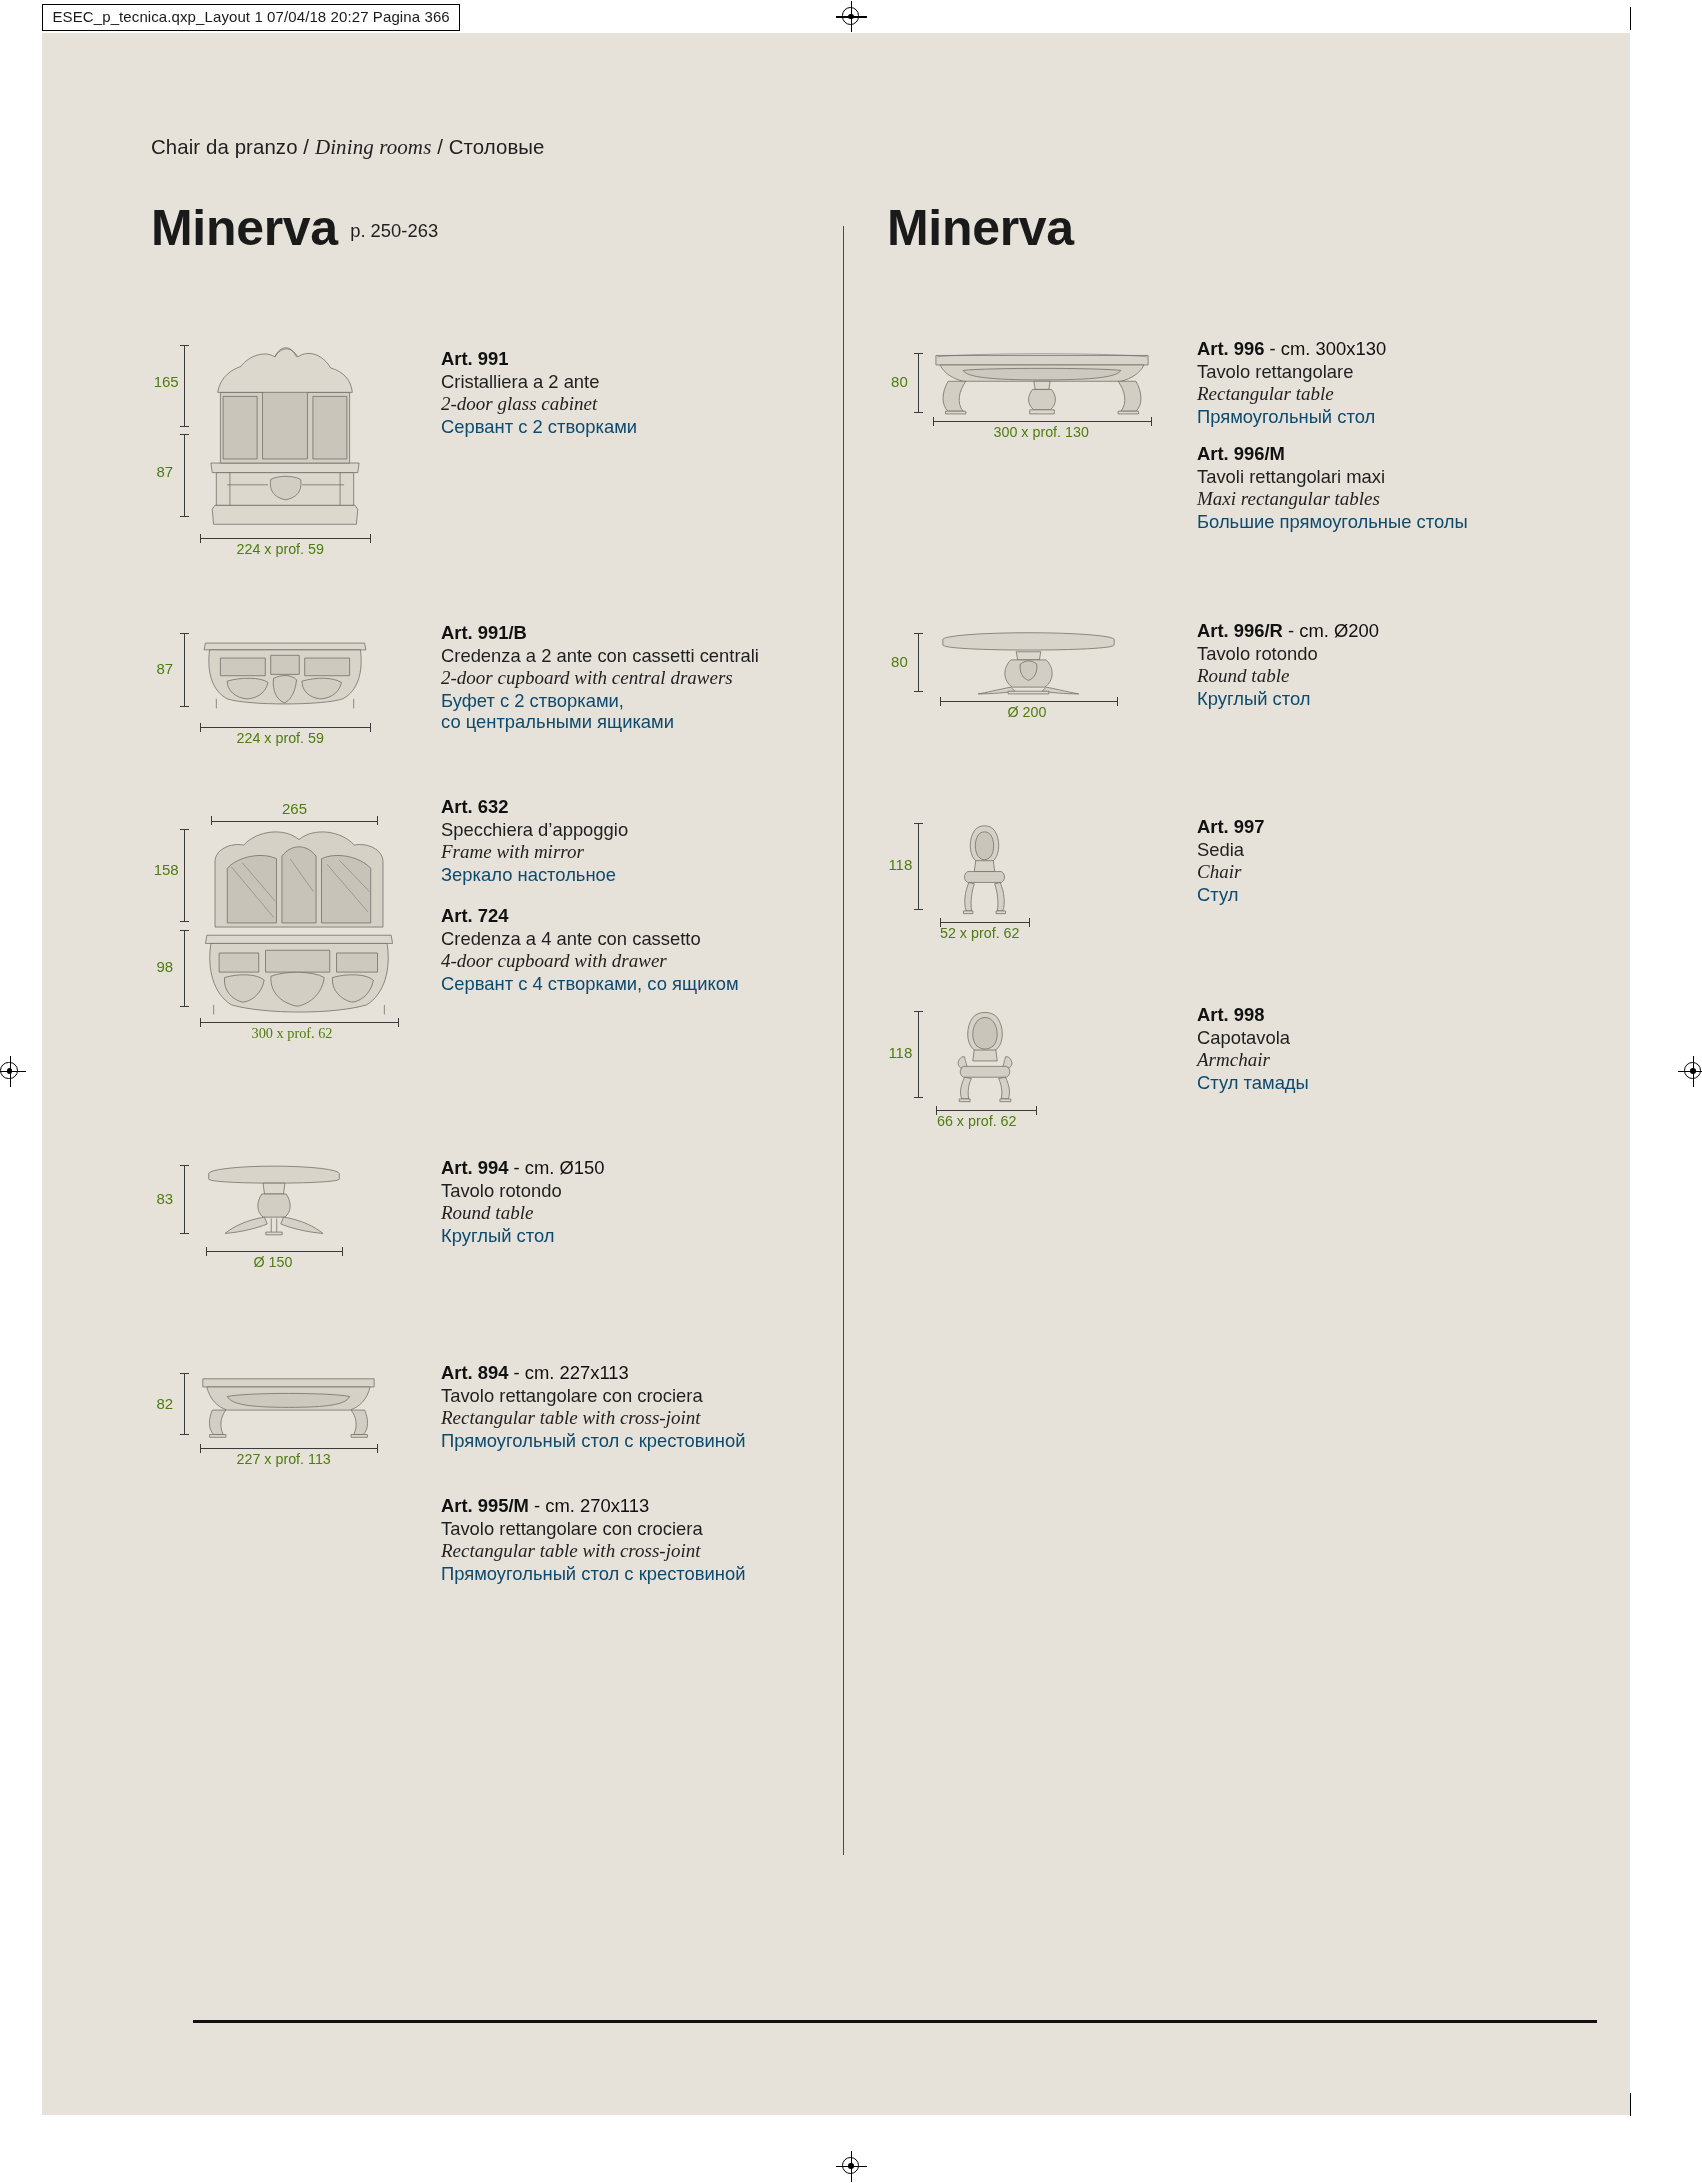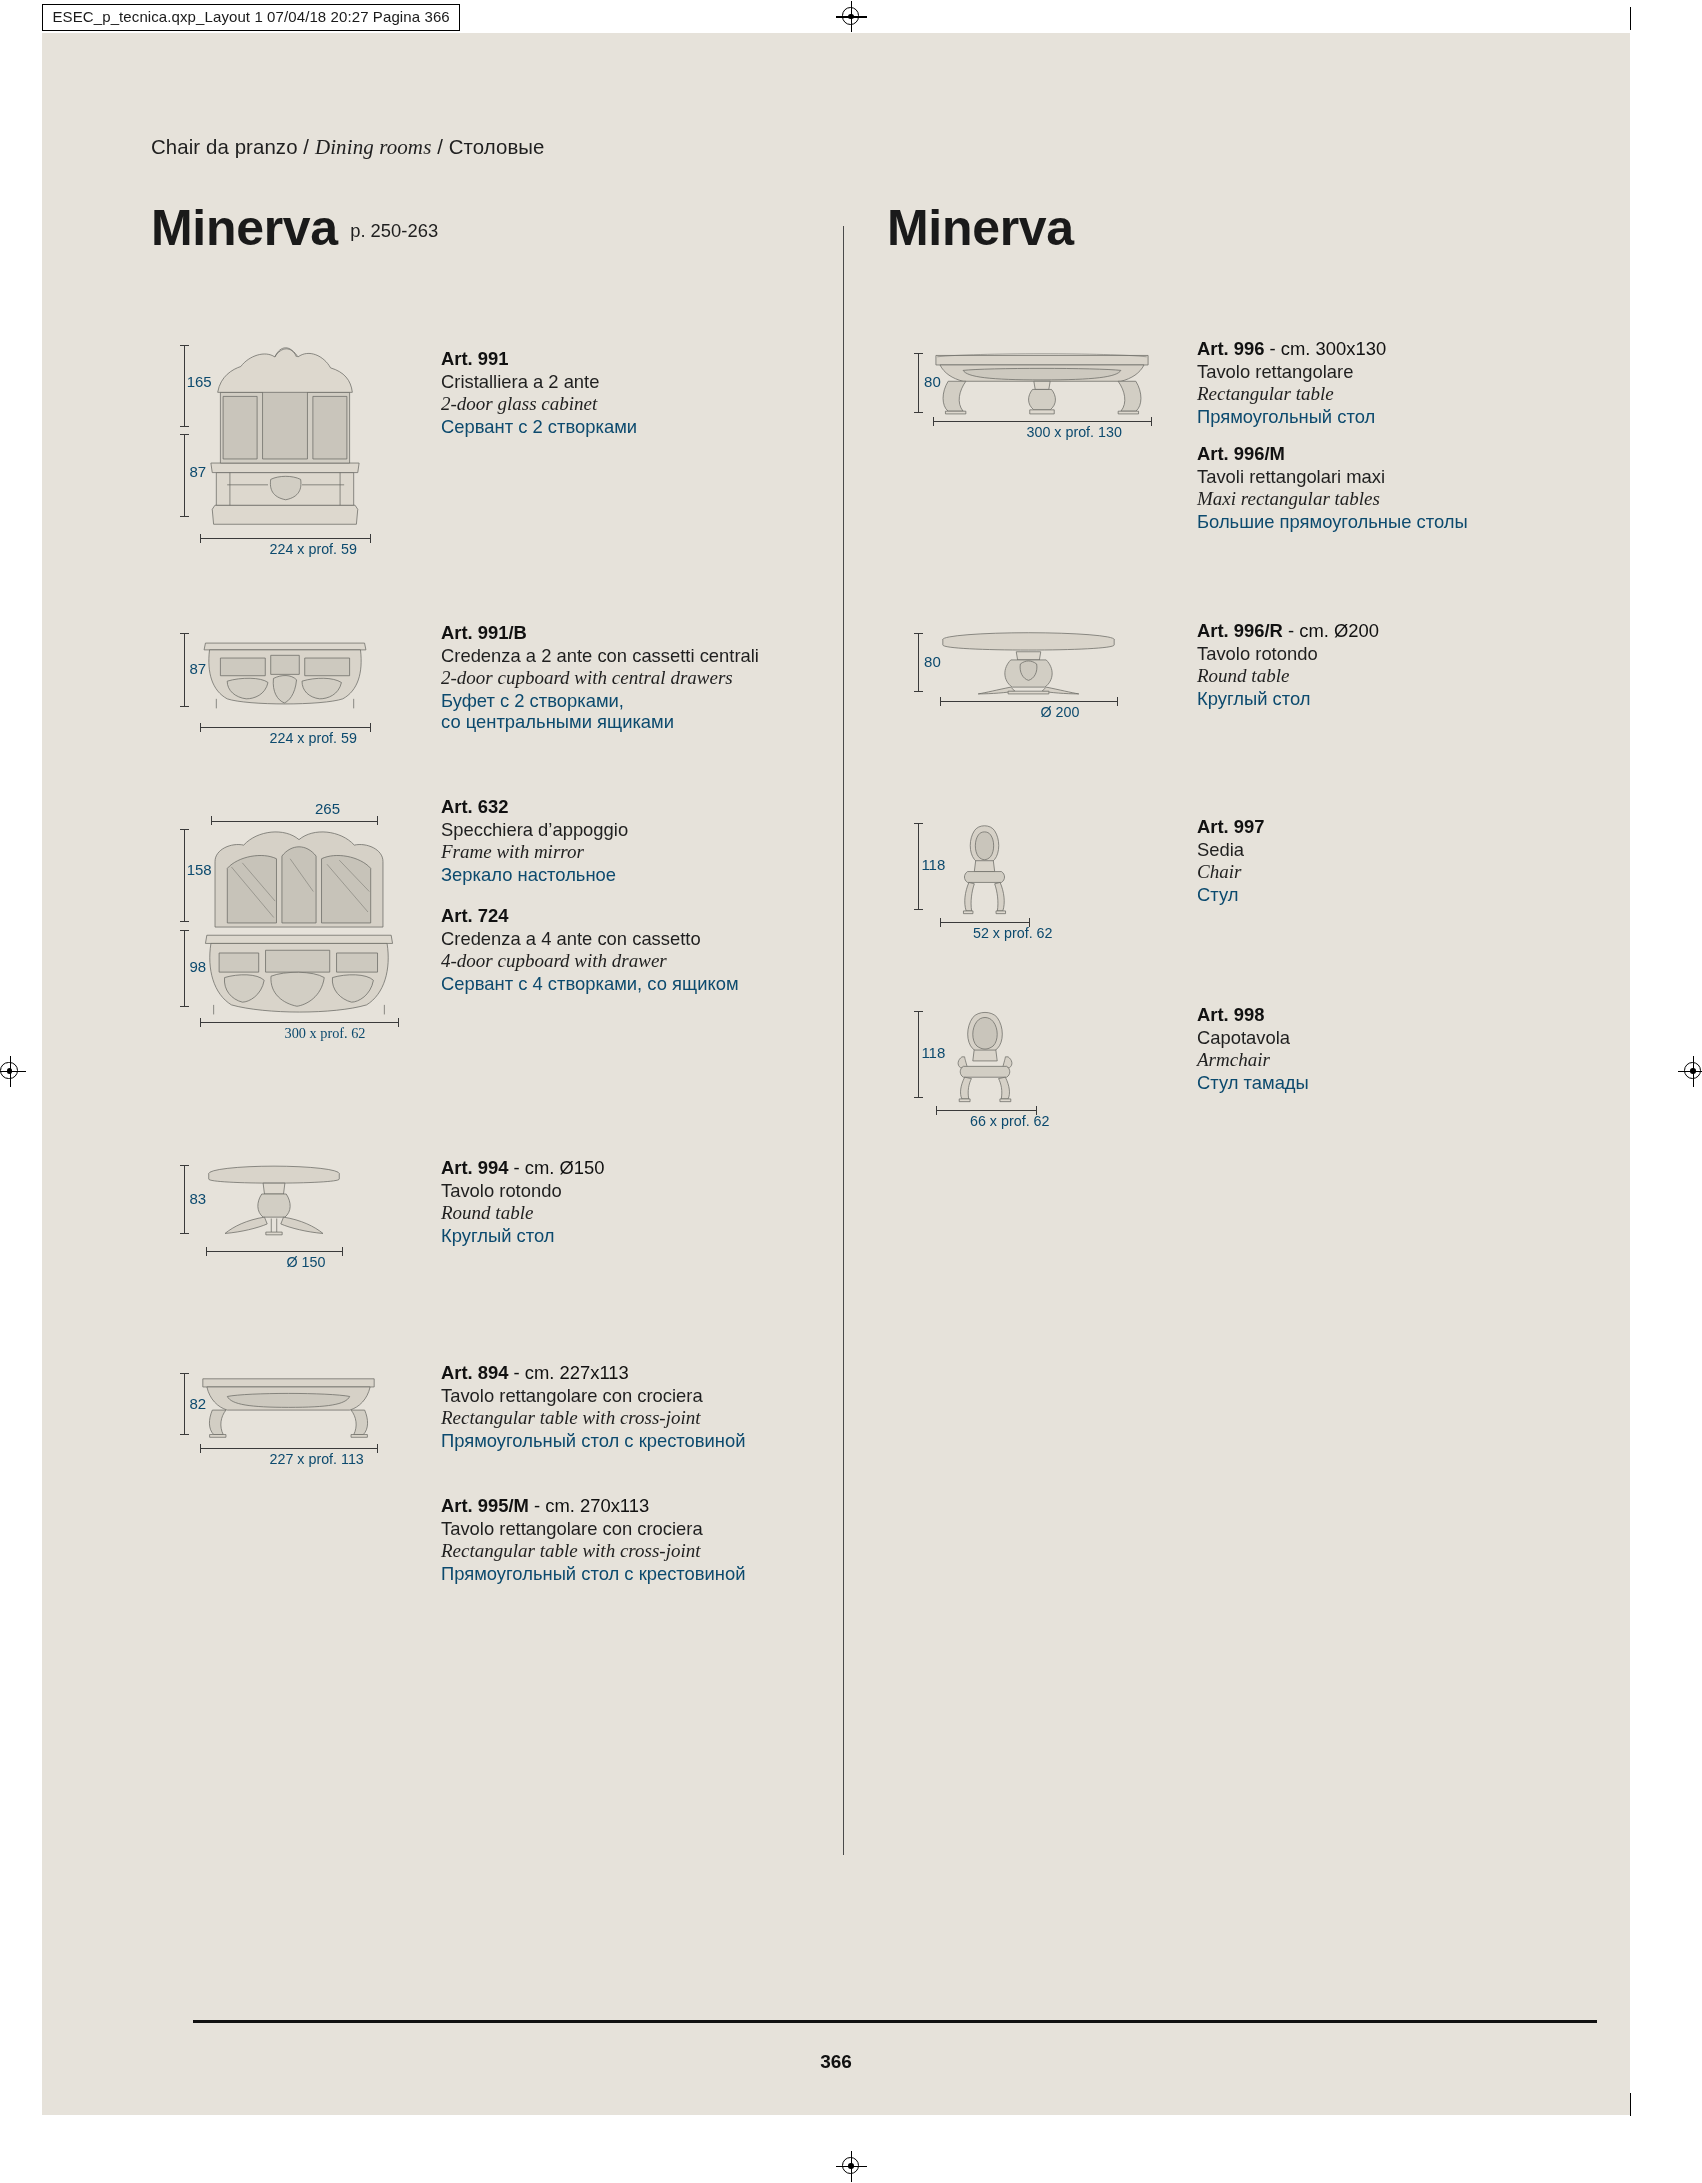--- a/index.html
+++ b/index.html
@@ -136,23 +136,22 @@
   
   .draw { position: absolute; }
   .dim-line { position: absolute; background: #3a3a3a; }
   .dim-v { width: 0.7px; }
   .dim-h { height: 0.7px; }
   .cap-h { position: absolute; width: 8.9px; height: 0.7px; background: #3a3a3a; }
   .cap-v { position: absolute; width: 0.7px; height: 8.9px; background: #3a3a3a; }
   .dim-label {
     position: absolute;
     font-size: 15px;
-    color: #0c4a6e;
+    color: #4d7c0f;
     white-space: nowrap;
-    margin-left: 33px;
   }
   .dim-label.under {
     font-size: 14.3px;
   }
 
   
   .fig { position: absolute; }
   .fig svg { display: block; }
 
   
@@ -580,16 +579,15 @@
         <div class="art"><span>Art. 998</span><span class="dim"></span></div>
         <div class="l-it">Capotavola</div>
         <div class="l-en">Armchair</div>
         <div class="l-ru">Стул тамады</div>
       </div>
     </div>
 
   </div>
 
   <div class="foot-rule"></div>
-  <div class="foot-num">366</div>
 
 </div>
 
 
 </body></html>

